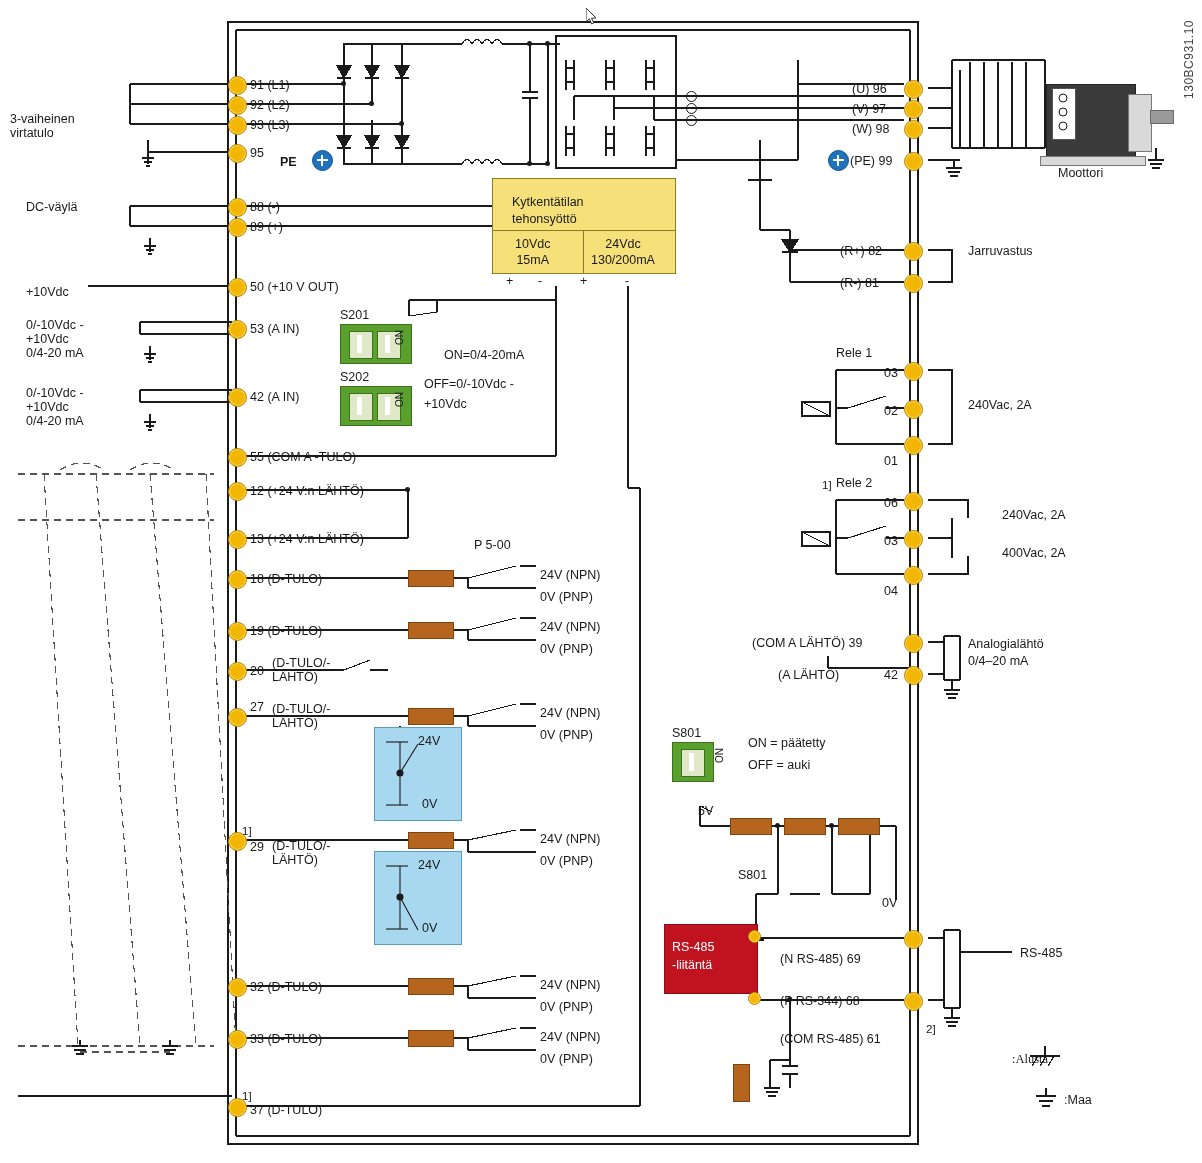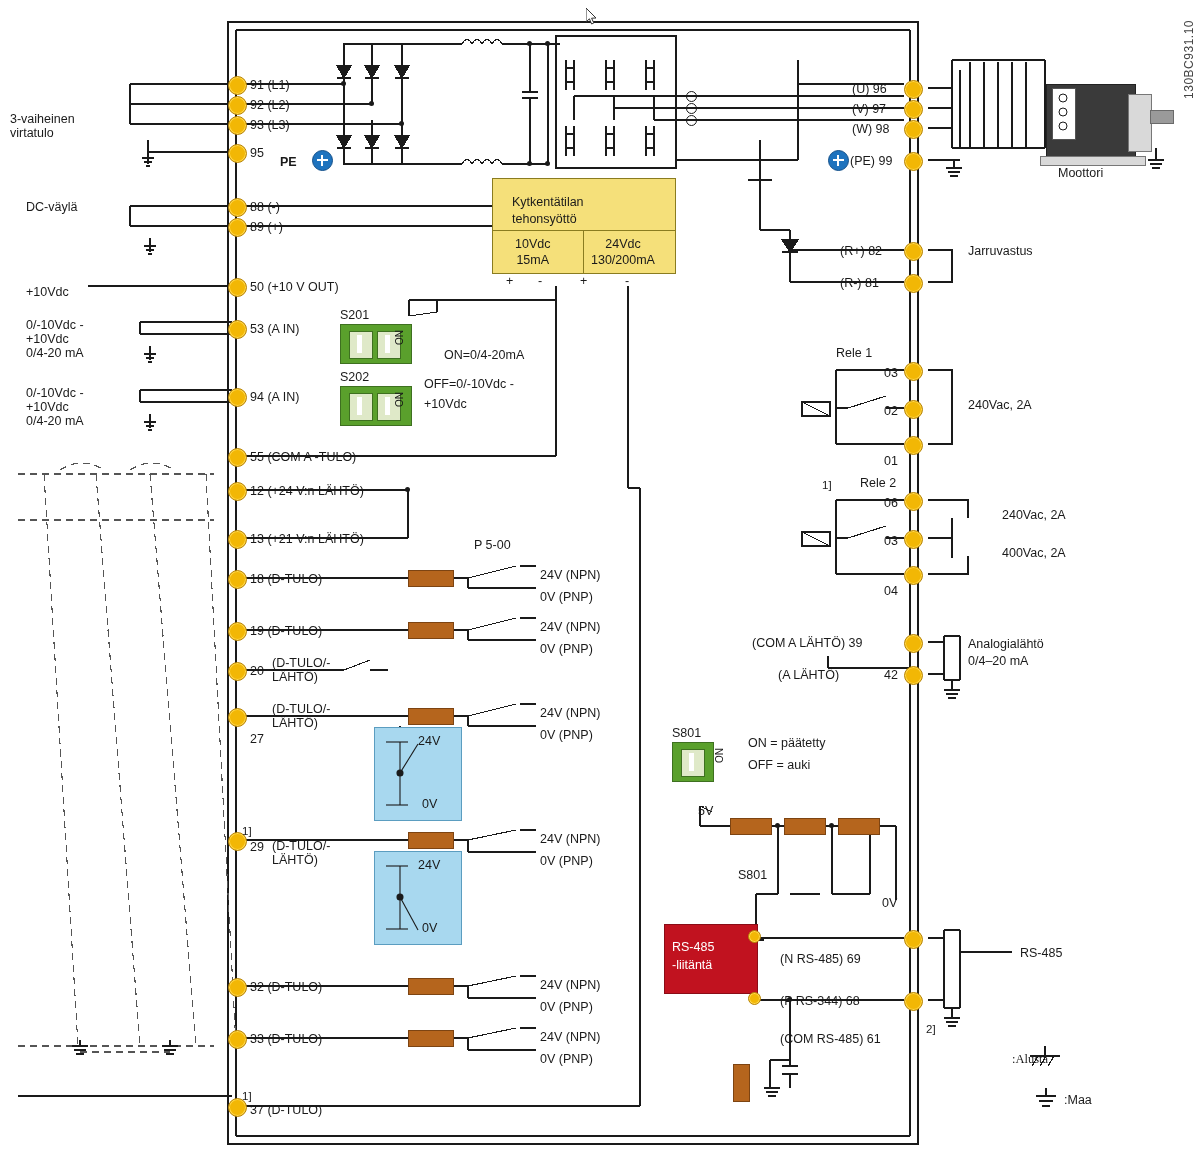--- a/index.html
+++ b/index.html
@@ -449,30 +449,30 @@
 
   <div class="lbl" style="left:250px;top:78px;">91 (L1)</div>
   <div class="lbl" style="left:250px;top:98px;">92 (L2)</div>
   <div class="lbl" style="left:250px;top:118px;">93 (L3)</div>
   <div class="lbl" style="left:250px;top:146px;">95</div>
   <div class="lbl" style="left:280px;top:155px;font-weight:bold;">PE</div>
   <div class="lbl" style="left:250px;top:200px;">88 (-)</div>
   <div class="lbl" style="left:250px;top:220px;">89 (+)</div>
   <div class="lbl" style="left:250px;top:280px;">50 (+10 V OUT)</div>
   <div class="lbl" style="left:250px;top:322px;">53 (A IN)</div>
-  <div class="lbl" style="left:250px;top:390px;">94 (A IN)</div>
+  <div class="lbl" style="left:250px;top:390px;">42 (A IN)</div>
   <div class="lbl" style="left:250px;top:450px;">55 (COM A -TULO)</div>
   <div class="lbl" style="left:250px;top:484px;">12 (+24 V:n LÄHTÖ)</div>
-  <div class="lbl" style="left:250px;top:532px;">13 (+21 V:n LÄHTÖ)</div>
+  <div class="lbl" style="left:250px;top:532px;">13 (+24 V:n LÄHTÖ)</div>
   <div class="lbl" style="left:250px;top:572px;">18 (D-TULO)</div>
   <div class="lbl" style="left:250px;top:624px;">19 (D-TULO)</div>
   <div class="lbl" style="left:250px;top:664px;">20</div>
   <div class="lbl" style="left:272px;top:656px;">(D-TULO/-
 LÄHTÖ)</div>
-  <div class="lbl" style="left:250px;top:732px;">27</div>
+  <div class="lbl" style="left:250px;top:700px;">27</div>
   <div class="lbl" style="left:272px;top:702px;">(D-TULO/-
 LÄHTÖ)</div>
   <div class="lbl" style="left:250px;top:840px;">29</div>
   <div class="lbl" style="left:272px;top:839px;">(D-TULO/-
 LÄHTÖ)</div>
   <div class="lbl" style="left:250px;top:980px;">32 (D-TULO)</div>
   <div class="lbl" style="left:250px;top:1032px;">33 (D-TULO)</div>
   <div class="lbl" style="left:250px;top:1103px;">37 (D-TULO)</div>
 
   <div class="lbl sm" style="left:242px;top:824px;">1]</div>
@@ -567,21 +567,21 @@
   <div class="lbl" style="left:840px;top:244px;">(R+) 82</div>
   <div class="lbl" style="left:840px;top:276px;">(R-) 81</div>
   <div class="lbl" style="left:968px;top:244px;">Jarruvastus</div>
 
   <div class="lbl" style="left:836px;top:346px;">Rele 1</div>
   <div class="lbl" style="left:884px;top:366px;">03</div>
   <div class="lbl" style="left:884px;top:404px;">02</div>
   <div class="lbl" style="left:884px;top:454px;">01</div>
   <div class="lbl" style="left:968px;top:398px;">240Vac, 2A</div>
 
-  <div class="lbl" style="left:836px;top:476px;margin-left:24px;">Rele 2</div>
+  <div class="lbl" style="left:836px;top:476px;">Rele 2</div>
   <div class="lbl" style="left:884px;top:496px;">06</div>
   <div class="lbl" style="left:884px;top:534px;">03</div>
   <div class="lbl" style="left:884px;top:584px;">04</div>
   <div class="lbl" style="left:1002px;top:508px;">240Vac, 2A</div>
   <div class="lbl" style="left:1002px;top:546px;">400Vac, 2A</div>
 
   <div class="lbl" style="left:752px;top:636px;">(COM A LÄHTÖ) 39</div>
   <div class="lbl" style="left:778px;top:668px;">(A LÄHTÖ)</div>
   <div class="lbl" style="left:884px;top:668px;">42</div>
   <div class="lbl" style="left:968px;top:636px;line-height:17px;">Analogialähtö

